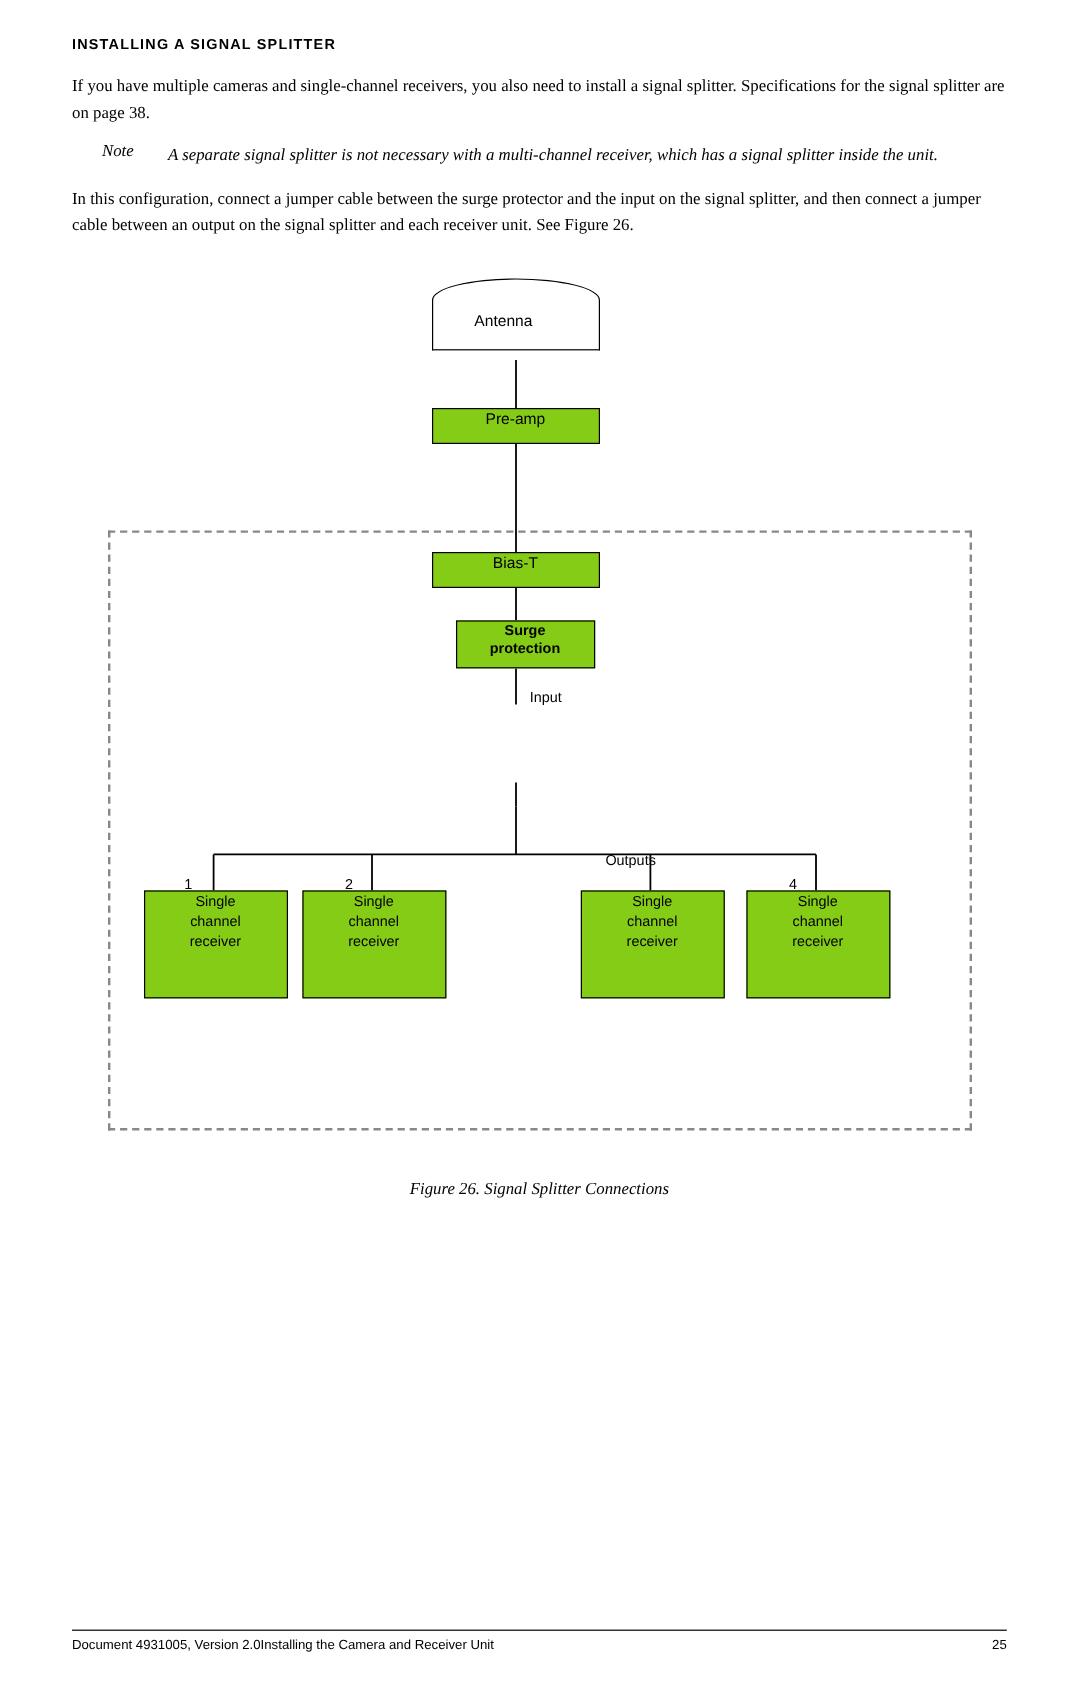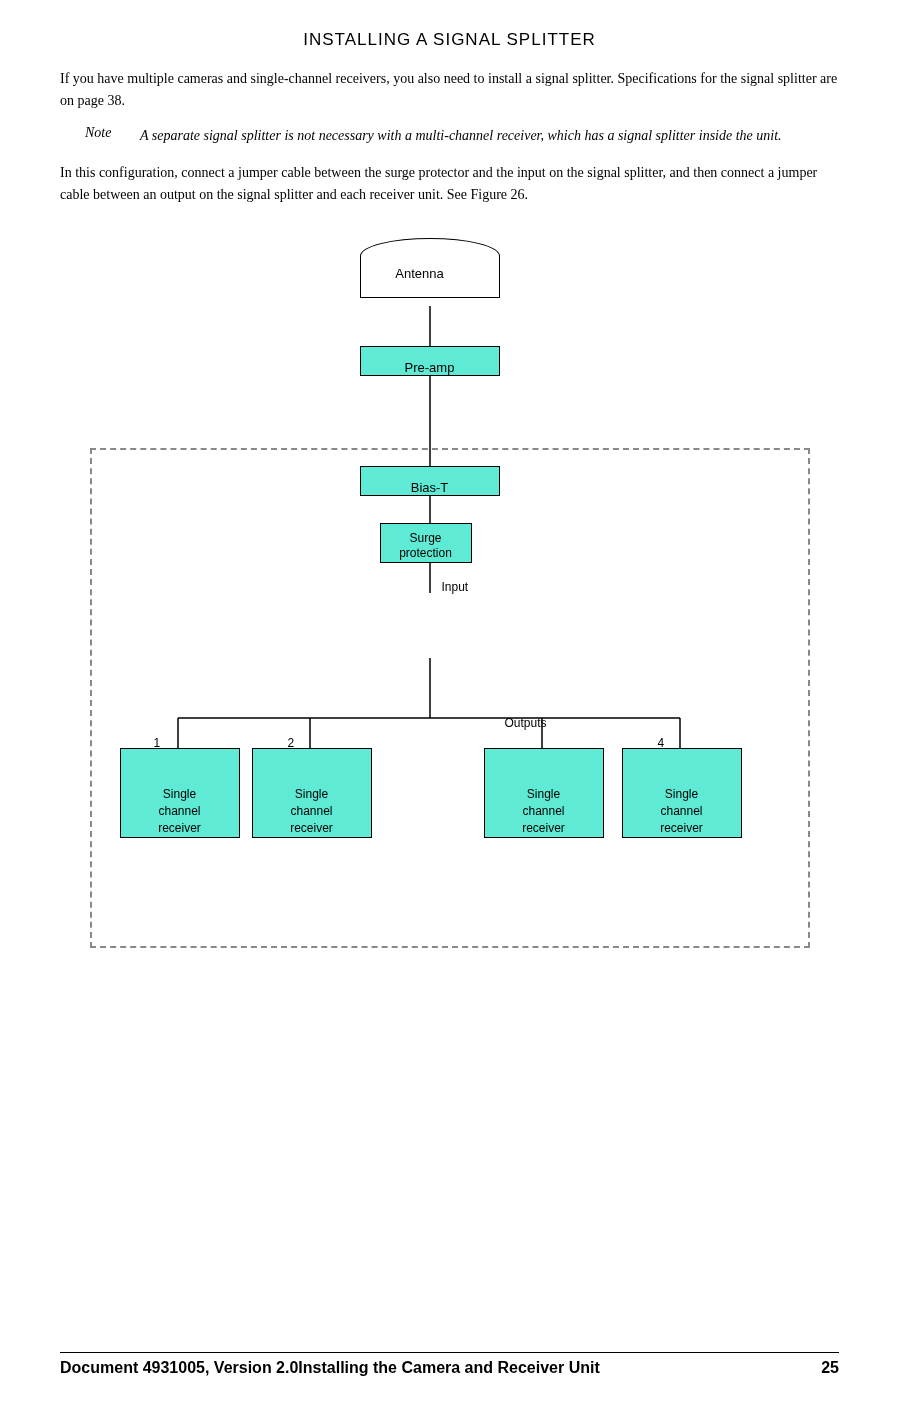--- a/index.html
+++ b/index.html
@@ -17,27 +17,27 @@
       width: 899px;
       min-height: 1407px;
       padding: 30px 60px 30px 60px;
       position: relative;
       display: flex;
       flex-direction: column;
     }
 
     .page-title {
       font-family: Arial, sans-serif;
-      font-size: 17px;
-      font-weight: normal;
+      font-size: 12px;
+      font-weight: bold;
       font-variant: small-caps;
       letter-spacing: 1px;
       text-transform: uppercase;
       margin-bottom: 18px;
-      text-align: center;
+      text-align: left;
     }
 
     .body-text {
       font-size: 14px;
       line-height: 1.55;
       margin-bottom: 14px;
     }
 
     .note-block {
       display: flex;
@@ -77,25 +77,25 @@
       border: 2px dashed #888;
       left: 0;
       top: 210px;
       width: 720px;
       height: 500px;
     }
 
     
     .node-box {
       position: absolute;
-      background: #5eead4;
+      background: #84cc16;
       border: 1.5px solid #000;
       text-align: center;
       display: flex;
-      align-items: flex-end;
+      align-items: flex-start;
       justify-content: center;
       font-size: 13px;
       font-family: Arial, sans-serif;
     }
 
     
     .antenna-cylinder {
       position: absolute;
       left: 270px;
       top: 0px;
@@ -163,26 +163,25 @@
       font-style: italic;
       font-size: 14px;
       margin-top: 12px;
       margin-bottom: 20px;
     }
 
     .page-footer {
       display: flex;
       justify-content: space-between;
       align-items: flex-end;
-      font-size: 16px;
+      font-size: 11px;
       font-family: Arial, sans-serif;
       border-top: 1px solid #000;
       padding-top: 6px;
       margin-top: auto;
-      font-weight: bold;
     }
 
     .footer-left { }
     .footer-center { text-align: left; flex: 1; }
     .footer-right { }
   </style>
 </head>
 <body>
 
 <div class="page">
@@ -237,21 +236,21 @@
       </div>
 
       <div class="node-box" style="left:270px;top:108px;width:140px;height:30px;">
         <span>Pre-amp</span>
       </div>
 
       <div class="node-box" style="left:270px;top:228px;width:140px;height:30px;">
         <span>Bias-T</span>
       </div>
 
-      <div class="node-box" style="left:290px;top:285px;width:92px;height:40px;line-height:1.3;">
+      <div class="node-box" style="left:290px;top:285px;width:116px;height:40px;line-height:1.3;font-weight:bold;">
         <span style="white-space:pre-line;font-size:12px;">Surge
 protection</span>
       </div>
 
       <div class="label-text" style="left:352px;top:342px;">Input</div>
 
 
       <div class="label-text" style="left:415px;top:430px;margin-top:48px;">Outputs</div>
 
       <div class="label-text" style="left:64px;top:498px;">1</div>
@@ -278,20 +277,21 @@
 
       <div class="node-box" style="left:532px;top:510px;width:120px;height:90px;line-height:1.4;">
         <span style="white-space:pre-line;font-size:12px;">Single
 channel
 receiver</span>
       </div>
 
     </div>
   </div>
 
+  <p class="figure-caption">Figure 26.    Signal Splitter Connections</p>
 
   <div class="page-footer">
     <span class="footer-left">Document 4931005, Version 2.0</span>
     <span class="footer-center">Installing the Camera and Receiver Unit</span>
     <span class="footer-right">25</span>
   </div>
 
 </div>
 
 </body></html>

